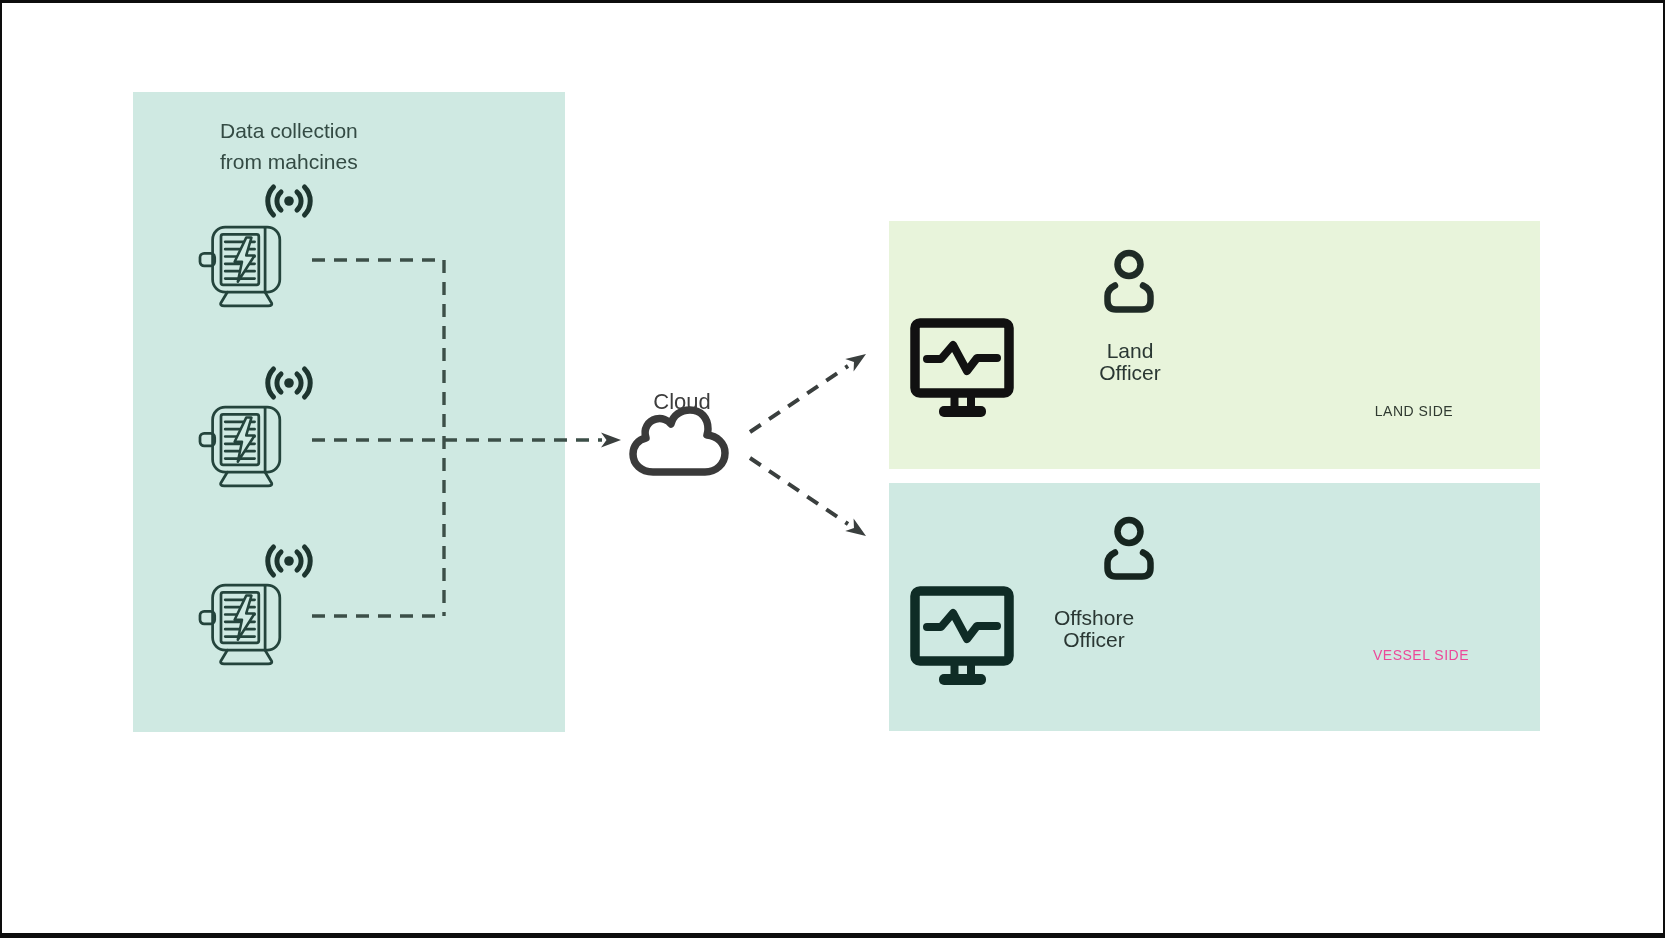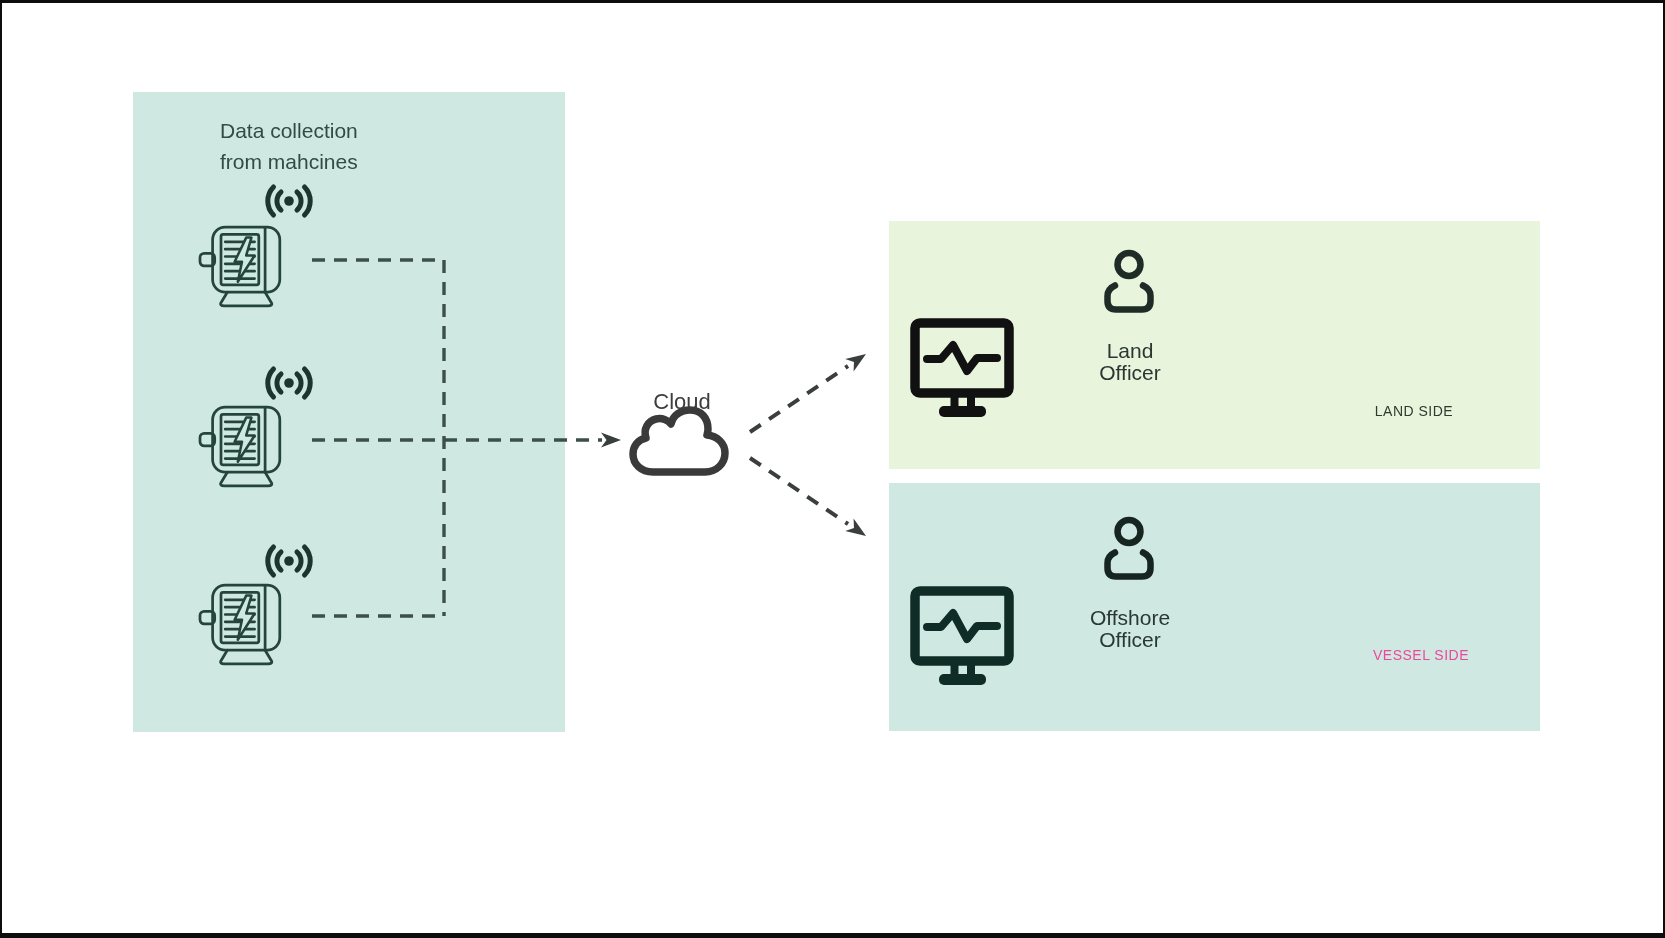--- a/index.html
+++ b/index.html
@@ -17,21 +17,21 @@
   .panel{position:absolute;}
   .panel-source{left:131px;top:89px;width:432px;height:640px;background:#cfe9e2;}
   .panel-land{left:887px;top:218px;width:651px;height:248px;background:#e8f4db;}
   .panel-vessel{left:887px;top:480px;width:651px;height:248px;background:#cfe9e2;}
   .svg-layer{position:absolute;left:0;top:0;width:1661px;height:930px;}
   .label{position:absolute;white-space:pre-line;}
   .lbl-title{left:218px;top:112px;font-size:21px;line-height:31px;color:#344b44;}
   .lbl-cloud{left:680px;top:348px;transform:translateX(-50%);font-size:22px;color:#3d3d3d;margin-top:38px;}
   .lbl-officer{transform:translateX(-50%);text-align:center;font-size:21px;line-height:22px;color:#2a3733;}
   .lbl-land-officer{left:1128px;top:337px;}
-  .lbl-offshore-officer{left:1128px;top:604px;}
+  .lbl-offshore-officer{left:1092px;top:604px;}
   .lbl-side{transform:translateX(-50%);font-size:14px;letter-spacing:0.5px;color:#303a31;}
   .lbl-land-side{left:1412px;top:400px;}
   .lbl-vessel-side{left:1419px;top:644px;color:#ec4899;}
   .dash{fill:none;stroke:#3c4f48;stroke-width:3.4;stroke-dasharray:13 9;}
   .dash-arrow{fill:none;stroke:#3a3f3e;stroke-width:4;stroke-dasharray:13 10;}
   .head{fill:#3a3f3e;stroke:none;}
   .motor{fill:none;stroke:#24443c;stroke-width:2.6;stroke-linecap:round;stroke-linejoin:round;}
   .motor-fill{fill:#cfe9e2;stroke:#24443c;stroke-width:2.4;stroke-linejoin:round;}
   .wifi{stroke:#1d352f;stroke-width:5;fill:none;stroke-linecap:round;}
   .wifi-dot{fill:#1d352f;stroke:none;}

